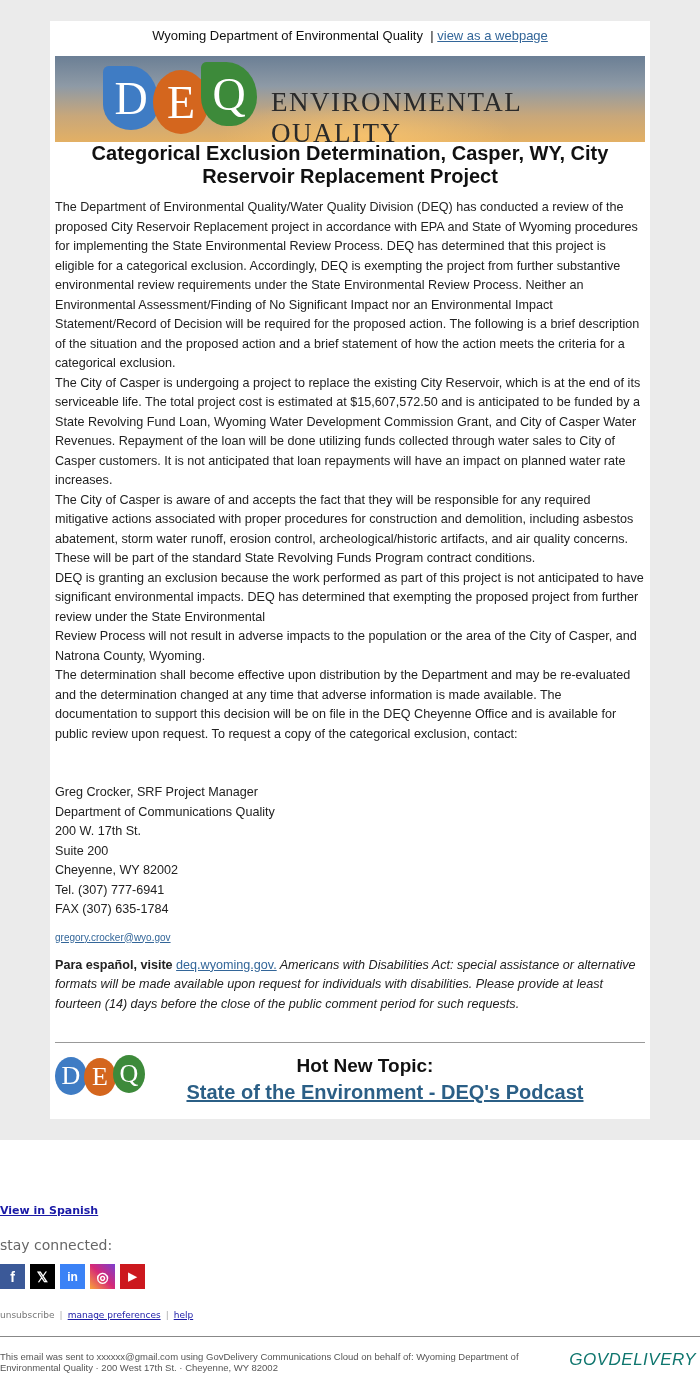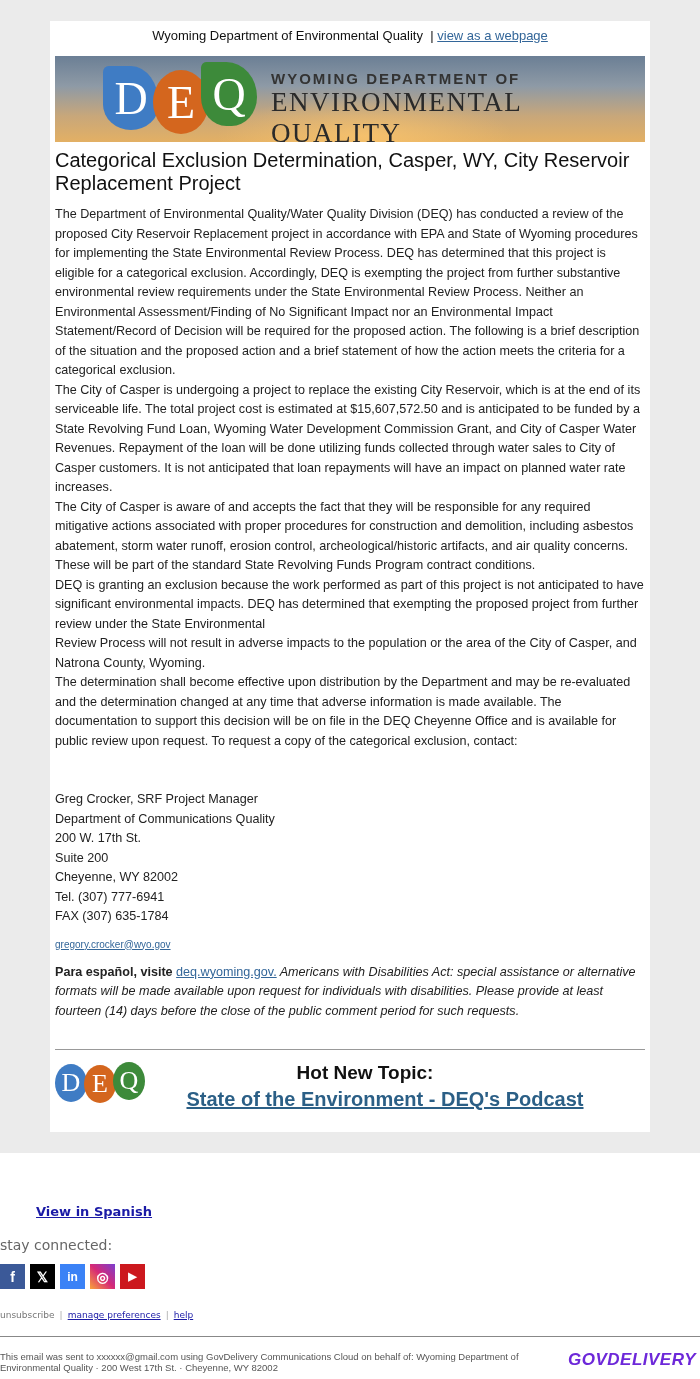--- a/index.html
+++ b/index.html
@@ -1,72 +1,71 @@
 <!DOCTYPE html>
 <html><head>
 <meta charset="utf-8">
 <style>
   html, body { margin: 0; padding: 0; }
   body { width: 700px; height: 1379px; background: #ffffff; font-family: "Liberation Sans", sans-serif; color: #222; position: relative; overflow: hidden; }
   .outer { background: #ebebeb; width: 700px; padding-top: 21px; padding-bottom: 21px; }
-  .card { width: 600px; margin-left: 50px; background: #fff; padding: 0 5px 14px 5px; box-sizing: border-box; }
+  .card { width: 600px; margin-left: 50px; background: #fff; padding: 0 5px 8px 5px; box-sizing: border-box; }
   .preheader { text-align: center; font-size: 13px; padding: 7px 0 13px 0; color: #111; }
   .preheader a { color: #336699; text-decoration: underline; }
   .banner { width: 590px; height: 86px; background: linear-gradient(180deg, #6b7f95 0%, #8e9aa6 35%, #c8a77a 70%, #e3b064 100%); position: relative; overflow: hidden; }
   .banner .glow { position: absolute; left: 160px; top: 40px; width: 300px; height: 80px; background: radial-gradient(ellipse at center, rgba(255,200,110,0.7), rgba(255,200,110,0) 70%); }
   .leaf { position: absolute; width: 56px; height: 64px; color: #fff; font-family: "Liberation Serif", serif; font-size: 46px; display: flex; align-items: center; justify-content: center; }
   .leaf.d { left: 48px; top: 10px; background: #3f7cc4; border-radius: 50% 50% 50% 50% / 60% 60% 40% 40%; border-top-left-radius: 10%; }
   .leaf.e { left: 98px; top: 14px; background: #d4661e; border-radius: 50%; }
   .leaf.q { left: 146px; top: 6px; background: #3d8a3a; border-radius: 10% 60% 50% 50%; }
   .banner .t1 { position: absolute; left: 216px; top: 14px; font-size: 15px; letter-spacing: 2px; font-weight: bold; color: #333; }
   .banner .t2 { position: absolute; left: 216px; top: 31px; font-family: "Liberation Serif", serif; font-size: 27px; letter-spacing: 1.5px; color: #2a2a2a; }
-  h1 { font-size: 20px; line-height: 23px; margin: 7px 0 10px 0; color: #111; font-weight: normal; }
+  h1 { font-size: 20px; line-height: 23px; margin: 0 0 10px 0; color: #111; font-weight: bold; text-align: center; }
   .body p { font-size: 12.6px; line-height: 19.5px; margin: 0; color: #222; }
   .contact { margin-top: 39px; font-size: 12.6px; line-height: 19.5px; }
   .email { display: block; margin-top: 12px; color: #336699; text-decoration: underline; font-size: 10px; }
   .ada { margin-top: 13px; font-size: 12.6px; line-height: 19.5px; font-style: italic; }
   .ada b { font-style: normal; }
   .ada a { color: #336699; font-style: normal; }
   hr.sep { border: 0; border-top: 1px solid #999; margin: 28px 0 8px 0; }
   .view-es { font-size: 19px; color: #2b5f86; font-weight: bold; }
   .bottom-row { position: relative; height: 60px; }
   .mini-logo { position: absolute; left: 0; top: 4px; width: 96px; height: 40px; }
   .mini-logo span { position: absolute; width: 32px; height: 38px; color: #fff; font-family: "Liberation Serif", serif; font-size: 26px; display: flex; align-items: center; justify-content: center; border-radius: 50%; }
   .hot { position: absolute; left: 0; width: 590px; text-align: center; }
   .hot .t { font-size: 19px; font-weight: bold; color: #111; margin-left: 30px; margin-top: 4px; }
   .hot a { display: inline-block; font-size: 20px; font-weight: bold; color: #2b5f86; text-decoration: underline; margin-left: 70px; margin-top: 4px; }
   .footer { padding: 0; font-family: "DejaVu Sans", sans-serif; }
-  .f-link { font-size: 13px; color: #1a1aa6; text-decoration: underline; font-weight: bold; display: block; position: absolute; left: 0; top: 1204px; padding-left: 36px; }
+  .f-link { font-size: 11px; color: #1a1aa6; text-decoration: underline; font-weight: bold; display: block; position: absolute; left: 0; top: 1204px; }
   .stay { position: absolute; left: 0; top: 1237px; font-size: 14px; color: #666; }
   .social { position: absolute; left: 0; top: 1264px; display: flex; gap: 5px; }
   .social span { width: 25px; height: 25px; display: flex; align-items: center; justify-content: center; color: #fff; font-weight: bold; font-size: 14px; font-family: "Liberation Sans", sans-serif; }
   .links { position: absolute; left: 0; top: 1310px; font-size: 9px; color: #777; }
   .links a { color: #1a1aa6; text-decoration: underline; }
   .links .bar { color: #aaa; margin: 0 5px; }
   .bottomline { position: absolute; left: 0; top: 1336px; width: 700px; border-top: 1px solid #888; }
   .legal { position: absolute; left: 0; top: 1351px; width: 560px; font-size: 9.5px; line-height: 11px; color: #555; font-family: "Liberation Sans", sans-serif; }
-  .govd { position: absolute; right: 4px; top: 1350px; font-size: 17px; font-weight: bold; font-style: italic; color: #6d28d9; font-family: "Liberation Sans", sans-serif; letter-spacing: 0.5px; }
+  .govd { position: absolute; right: 4px; top: 1350px; font-size: 17px; font-weight: normal; font-style: italic; color: #0f766e; font-family: "Liberation Sans", sans-serif; letter-spacing: 0.5px; }
 </style>
 </head>
 <body>
 
 <div class="outer">
   <div class="card">
     <div class="preheader">
       <span>Wyoming Department of Environmental Quality</span>
       &nbsp;<span>|</span>
       <a href="#">view as a webpage</a>
     </div>
 
     <div class="banner">
       <div class="glow"></div>
       <div class="leaf d">D</div>
       <div class="leaf e">E</div>
       <div class="leaf q">Q</div>
-      <div class="t1">WYOMING DEPARTMENT OF</div>
       <div class="t2">ENVIRONMENTAL QUALITY</div>
     </div>
 
     <h1>Categorical Exclusion Determination, Casper, WY, City Reservoir Replacement Project</h1>
 
     <div class="body">
       <p>The Department of Environmental Quality/Water Quality Division (DEQ) has conducted a review of the proposed City Reservoir Replacement project in accordance with EPA and State of Wyoming procedures for implementing the State Environmental Review Process. DEQ has determined that this project is eligible for a categorical exclusion. Accordingly, DEQ is exempting the project from further substantive environmental review requirements under the State Environmental Review Process. Neither an Environmental Assessment/Finding of No Significant Impact nor an Environmental Impact Statement/Record of Decision will be required for the proposed action. The following is a brief description of the situation and the proposed action and a brief statement of how the action meets the criteria for a categorical exclusion.</p>
       <p>The City of Casper is undergoing a project to replace the existing City Reservoir, which is at the end of its serviceable life. The total project cost is estimated at $15,607,572.50 and is anticipated to be funded by a State Revolving Fund Loan, Wyoming Water Development Commission Grant, and City of Casper Water Revenues. Repayment of the loan will be done utilizing funds collected through water sales to City of Casper customers. It is not anticipated that loan repayments will have an impact on planned water rate increases.</p>
       <p>The City of Casper is aware of and accepts the fact that they will be responsible for any required mitigative actions associated with proper procedures for construction and demolition, including asbestos abatement, storm water runoff, erosion control, archeological/historic artifacts, and air quality concerns. These will be part of the standard State Revolving Funds Program contract conditions.</p>
       <p>DEQ is granting an exclusion because the work performed as part of this project is not anticipated to have significant environmental impacts. DEQ has determined that exempting the proposed project from further review under the State Environmental</p>

